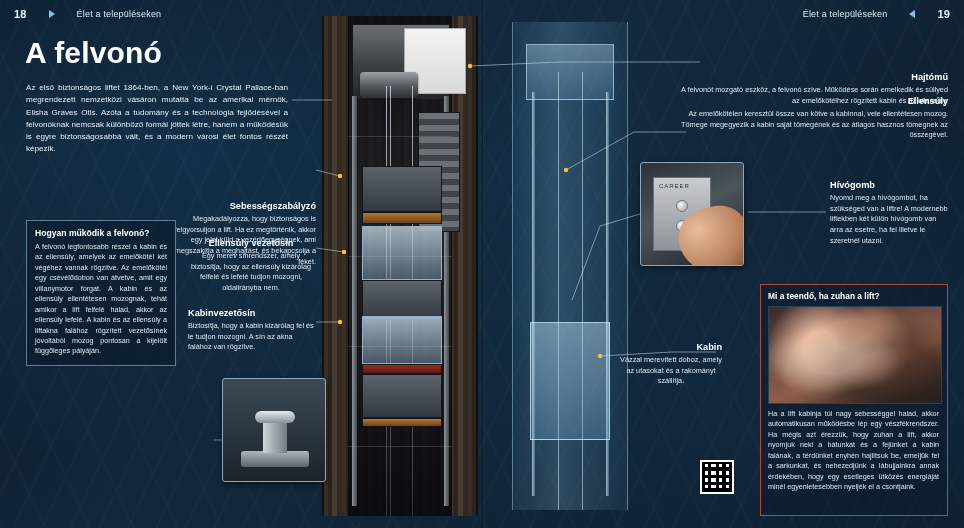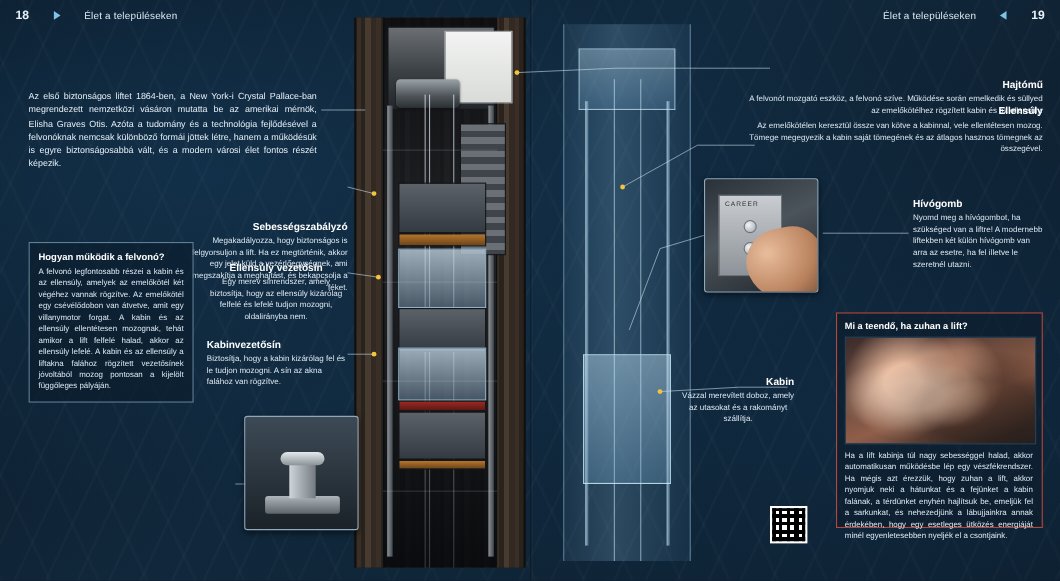--- a/index.html
+++ b/index.html
@@ -85,21 +85,21 @@
     position: absolute; z-index: 20;
     border: 1px solid #5f7f96;
     background: rgba(10,26,40,0.55);
     padding: 7px 8px 8px 8px;
   }
   .panel h4 { font-size: 8.6px; font-weight: bold; color:#fff; margin-bottom: 4px; }
   .panel p { font-size: 7.2px; line-height: 1.45; color:#dce8f2; text-align: justify; }
 
   
   #rightbox {
-    position: absolute; left: 760px; top: 284px; width: 188px; height: 196px;
+    position: absolute; left: 760px; top: 284px; width: 188px; height: 232px;
     border: 1px solid #b4483d;
     background: rgba(12,26,40,0.5);
     z-index: 22;
     padding: 6px 8px 7px 7px;
   }
   #rightbox h4 { font-size: 8.4px; font-weight: bold; color:#fff; margin-bottom:5px; }
   #rightbox .photo {
     width: 174px; height: 98px; margin: 0 auto 5px auto;
     border: 1px solid #2b4256;
     background:
@@ -282,20 +282,21 @@
     <span class="folio">18</span>
     <span class="tri r"></span>
     <span class="runtitle">Élet a településeken</span>
   </div>
   <div class="runhead right">
     <span class="runtitle">Élet a településeken</span>
     <span class="tri l"></span>
     <span class="folio">19</span>
   </div>
 
+  <div id="title">A felvonó</div>
   <div id="intro">Az első biztonságos liftet 1864-ben, a New York-i Crystal Pallace-ban megrendezett nemzetközi vásáron mutatta be az amerikai mérnök, Elisha Graves Otis. Azóta a tudomány és a technológia fejlődésével a felvonóknak nemcsak különböző formái jöttek létre, hanem a működésük is egyre biztonságosabbá vált, és a modern városi élet fontos részét képezik.</div>
 
   <div id="shaft">
     <div class="shaft-wall"></div>
     <div class="shaft-inner"></div>
 
     <div class="machine"></div>
     <div class="whitepanel"></div>
     <div class="motor"></div>
 

